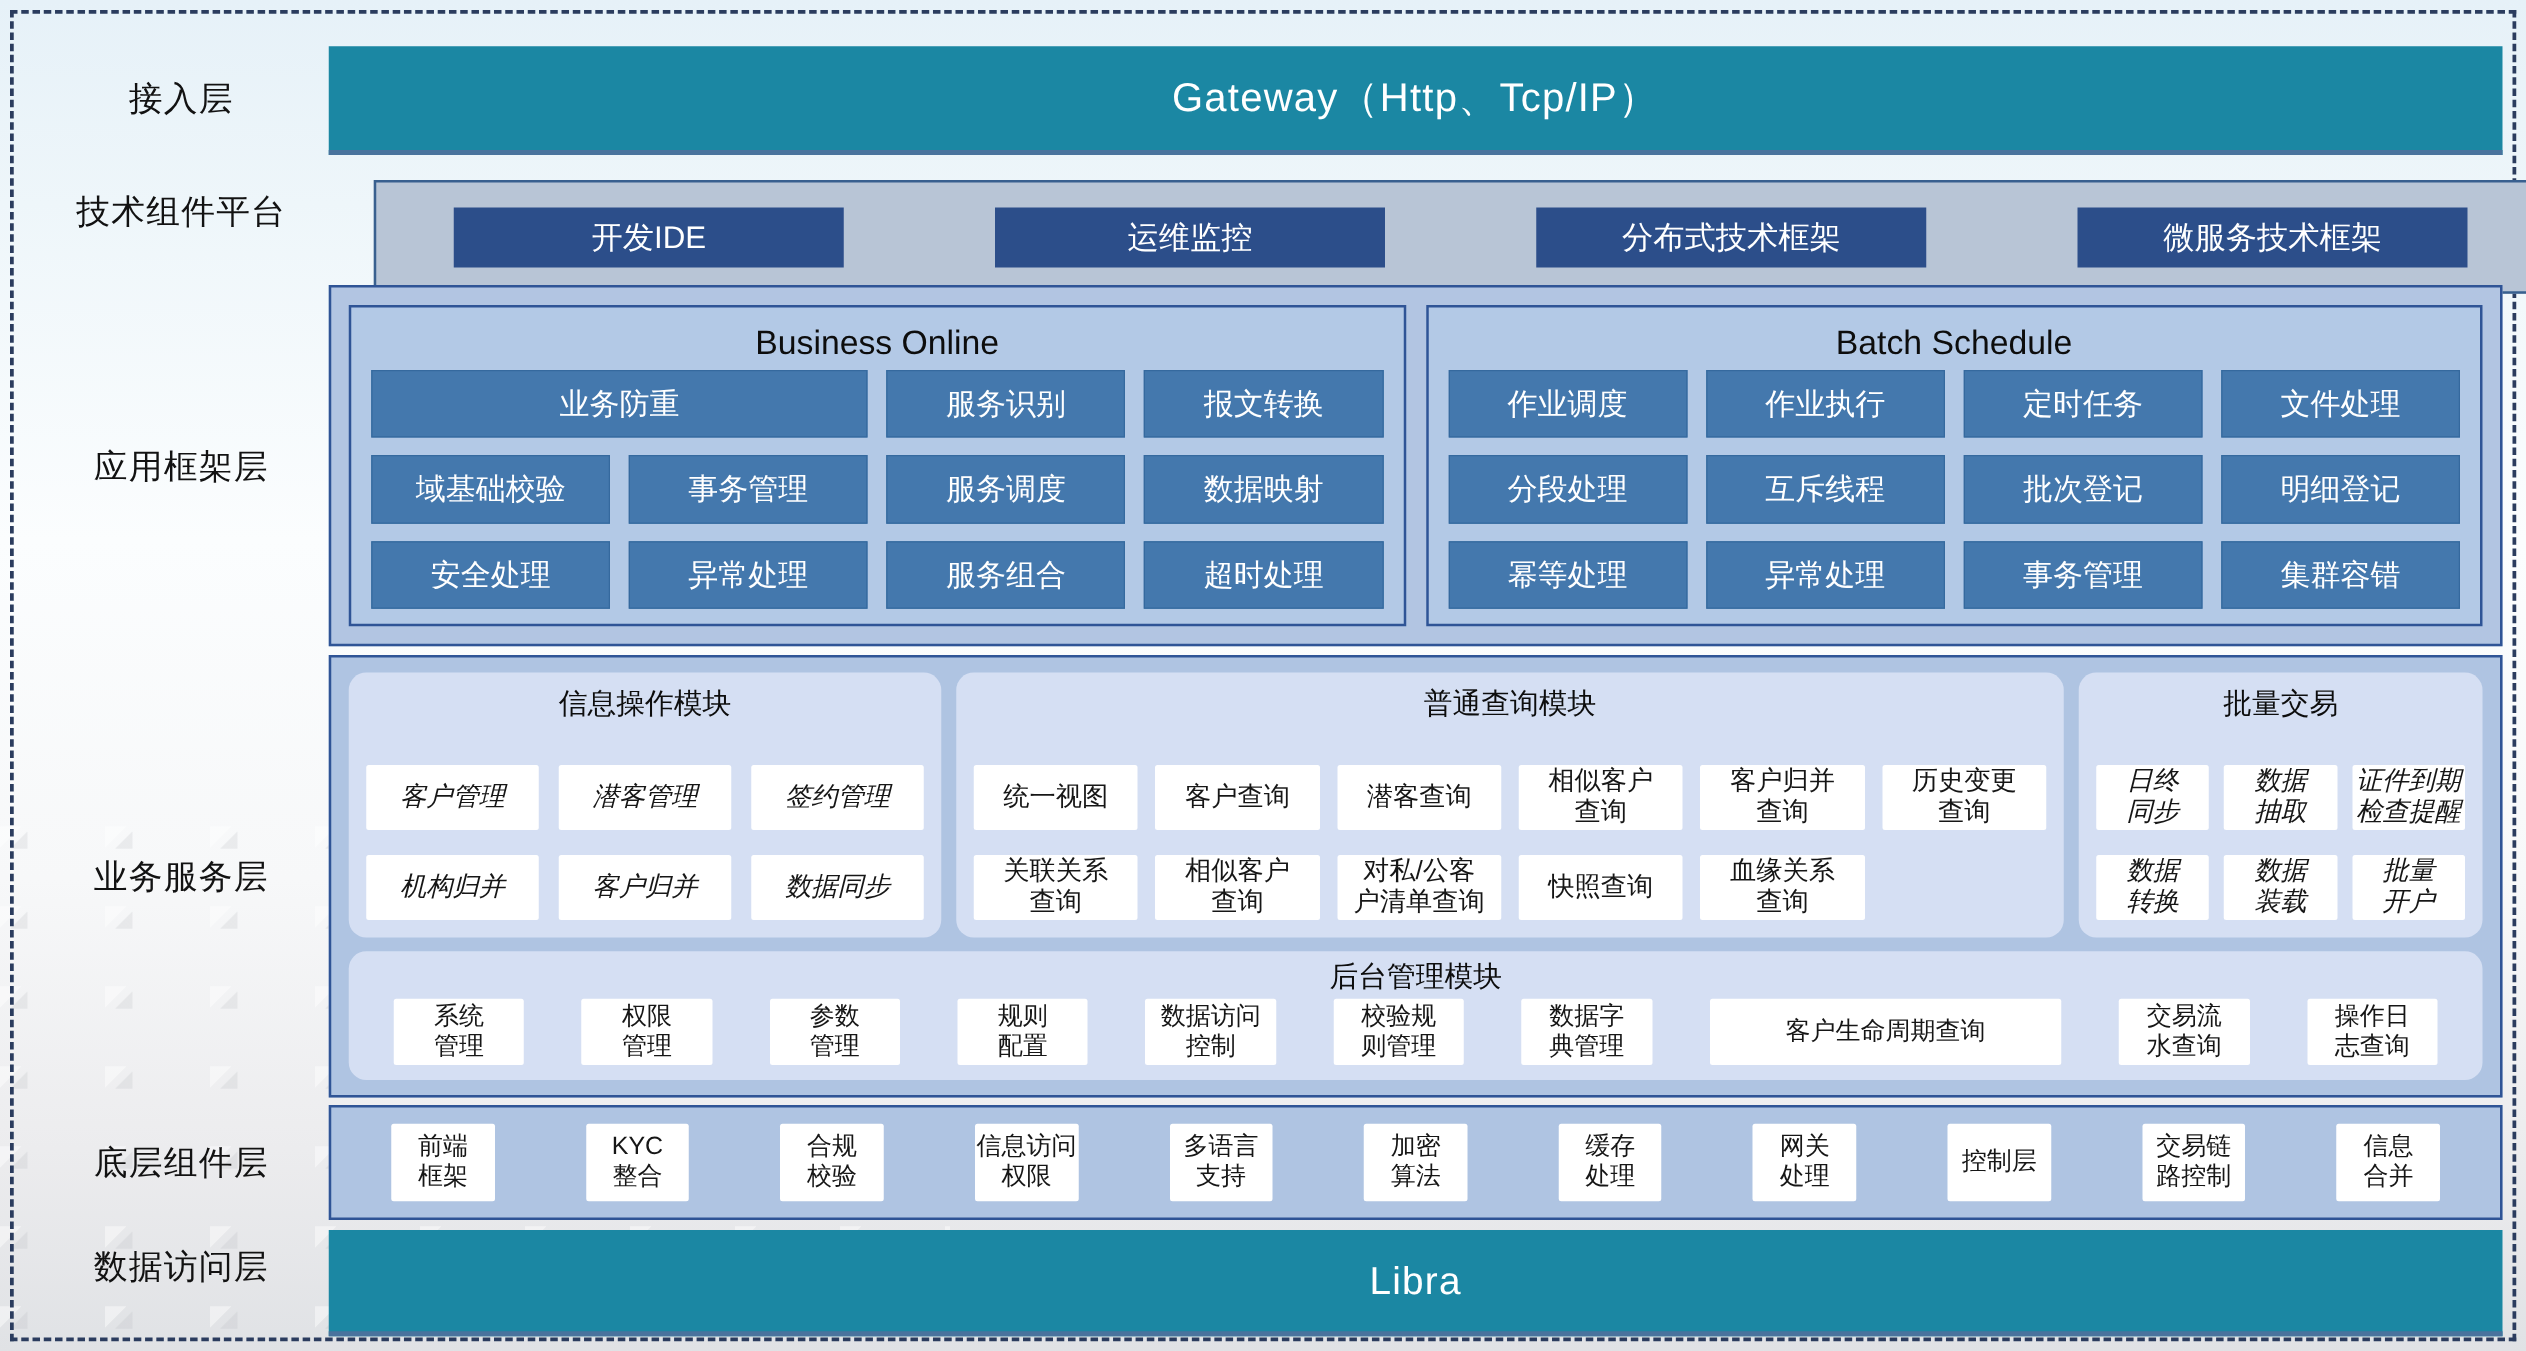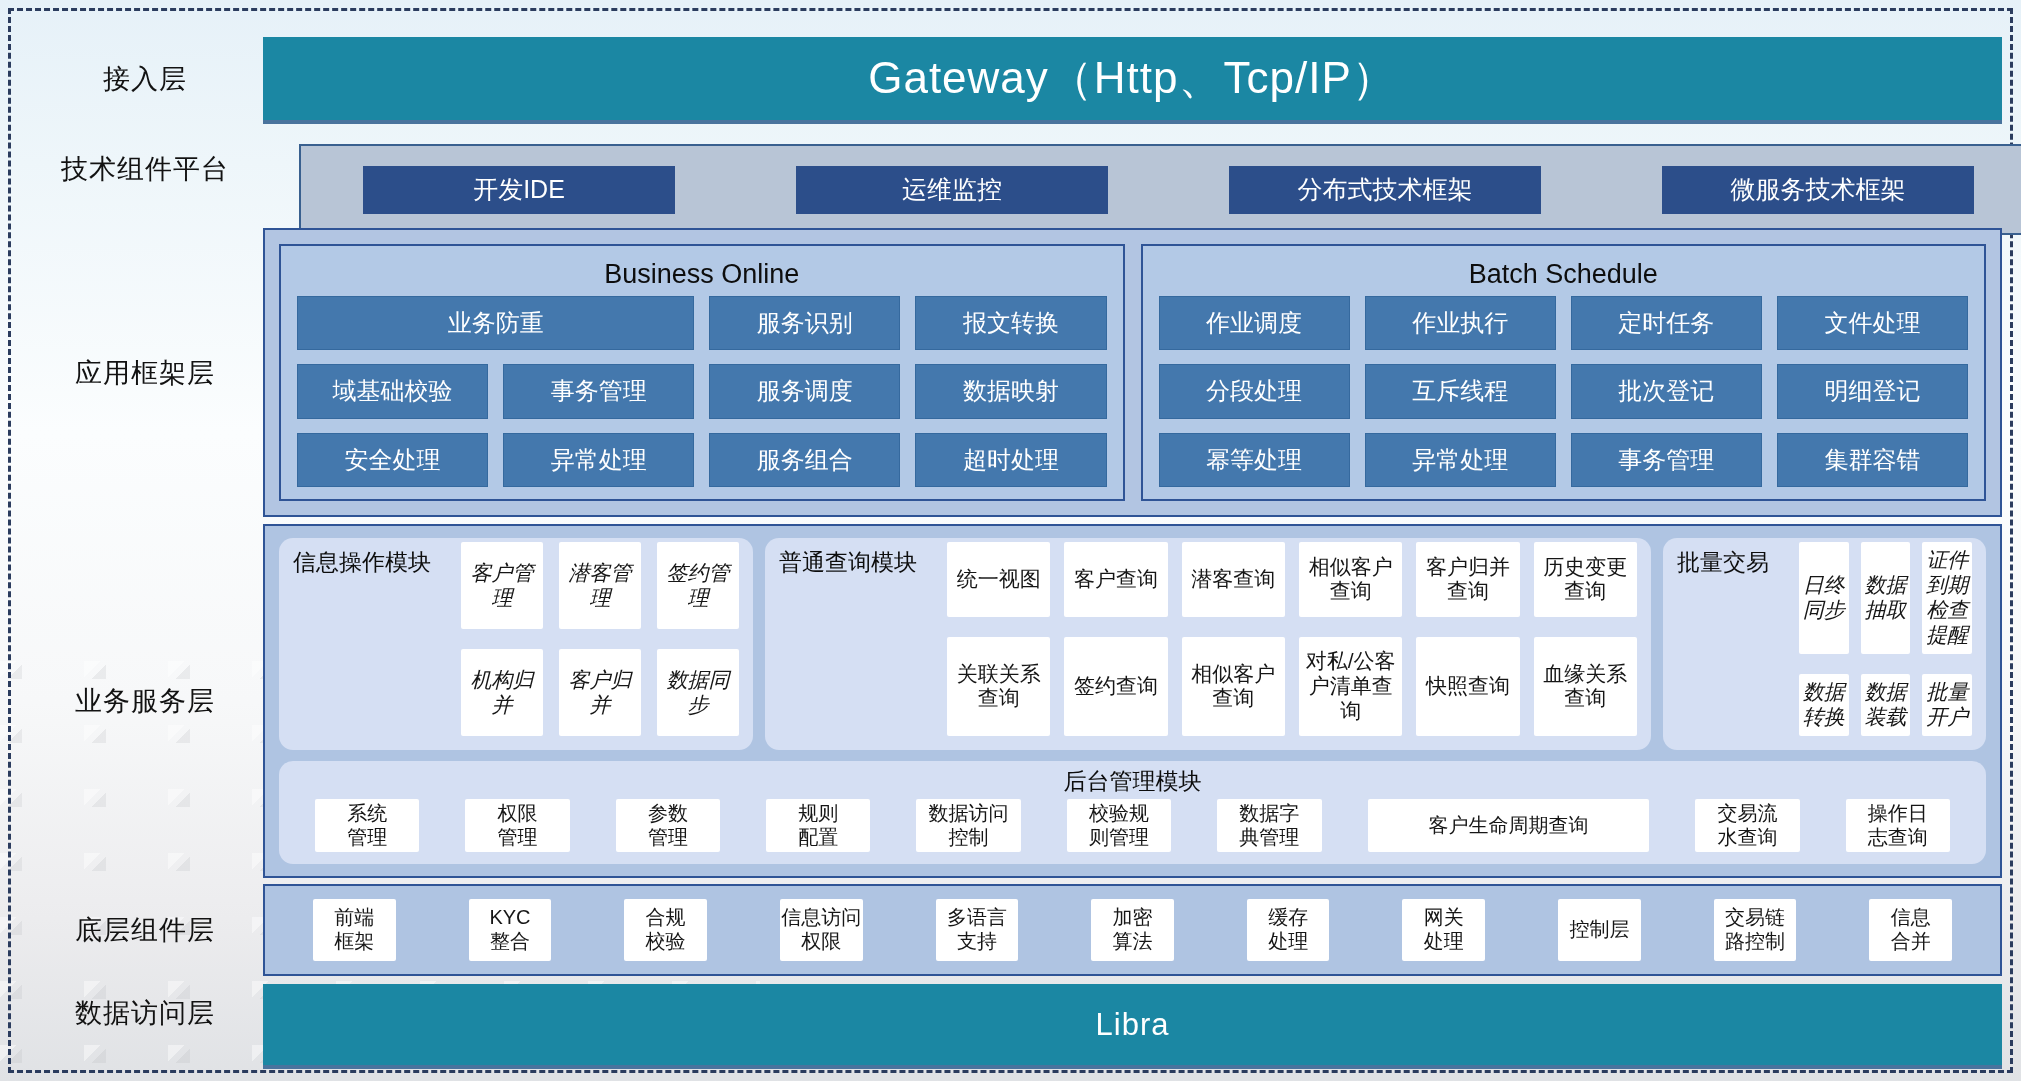--- a/index.html
+++ b/index.html
@@ -17,21 +17,21 @@
   .frame{position:absolute;inset:8px;border:3px dashed #2b3c5e;}
   .layer-label{
     position:absolute;left:30px;width:230px;display:flex;align-items:center;justify-content:center;
     font-size:27px;color:#121212;letter-spacing:1px;
   }
   .row{position:absolute;left:263px;width:1739px;}
   
   .teal-bar{
     height:100%;background:#1b87a3;border-bottom:4px solid #49739d;
     display:flex;align-items:center;justify-content:center;
-    color:#ffffff;font-size:44px;letter-spacing:1px;
+    color:#ffffff;font-size:32px;letter-spacing:1px;
   }
   
   .tech-panel{
     height:100%;background:#b8c5d6;border:2px solid #39608f;box-sizing:border-box;
     display:flex;align-items:center;justify-content:space-between;padding:0 62px;
   }
   .tech-btn{
     flex:0 0 312px;height:48px;background:#2c4e8a;color:#fff;
     display:flex;align-items:center;justify-content:center;font-size:25px;
   }
@@ -52,21 +52,21 @@
   }
   .fw-btn.span2{grid-column:span 2;}
   
   .biz-panel{
     height:100%;background:#afc4e2;border:2px solid #2f5496;box-sizing:border-box;
     padding:12px 14px;display:flex;flex-direction:column;gap:11px;
   }
   .biz-top{display:flex;gap:12px;height:212px;}
   .module-card{
     background:#d5dff3;border-radius:14px;padding:4px 14px 14px 14px;box-sizing:border-box;
-    display:flex;flex-direction:row;gap:30px;
+    display:flex;flex-direction:column;gap:30px;
   }
   .module-card .mod-title{height:40px;display:flex;align-items:center;justify-content:center;font-size:23px;color:#0d0d0d;}
   .mod-grid{flex:1;display:grid;gap:20px 16px;}
   .mod-info{flex:0 0 474px;}   .mod-info  .mod-grid{grid-template-columns:repeat(3,1fr);font-style:italic;}
   .mod-query{flex:1;}          .mod-query .mod-grid{grid-template-columns:repeat(6,1fr);gap:20px 14px;}
   .mod-batch{flex:0 0 323px;}  .mod-batch .mod-grid{grid-template-columns:repeat(3,1fr);gap:20px 12px;font-style:italic;}
   .cell{
     background:#ffffff;color:#161616;border-radius:2px;
     display:flex;align-items:center;justify-content:center;text-align:center;
     font-size:21px;line-height:1.18;white-space:pre-line;
@@ -217,21 +217,20 @@
 
             <div class="cell">客户归并
 查询</div>
 
             <div class="cell">历史变更
 查询</div>
 
             <div class="cell">关联关系
 查询</div>
 
-            <div class="cell">签约查询</div>
 
             <div class="cell">相似客户
 查询</div>
 
             <div class="cell">对私/公客
 户清单查询</div>
 
             <div class="cell">快照查询</div>
 
             <div class="cell">血缘关系

